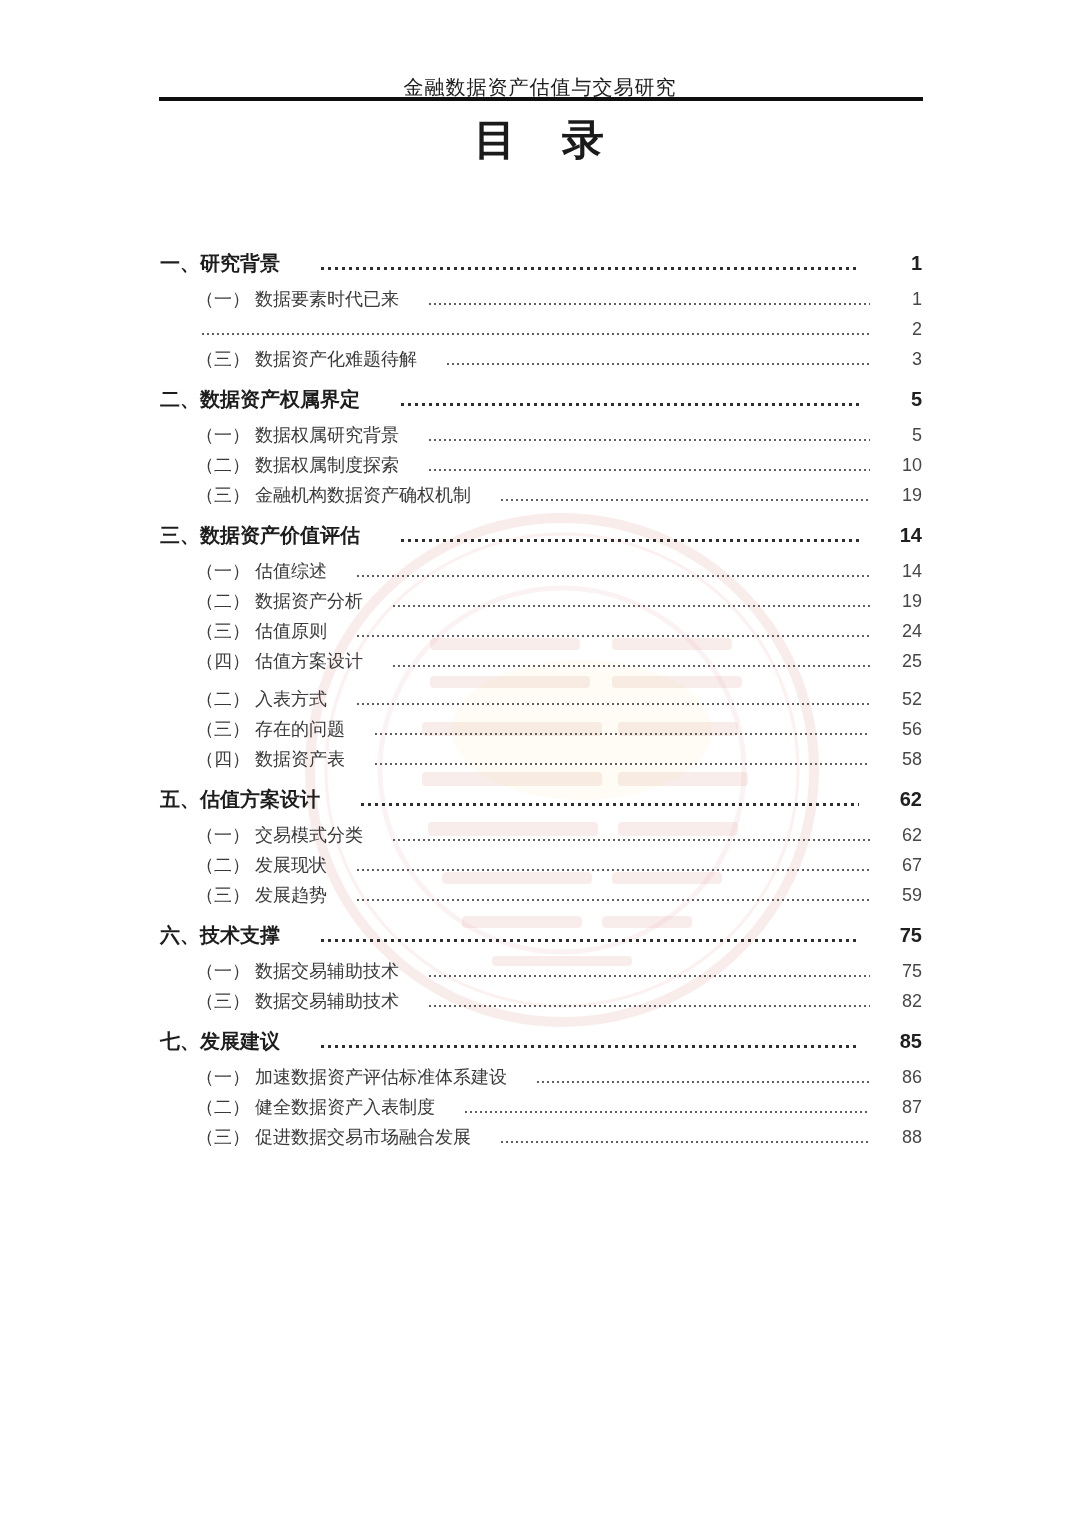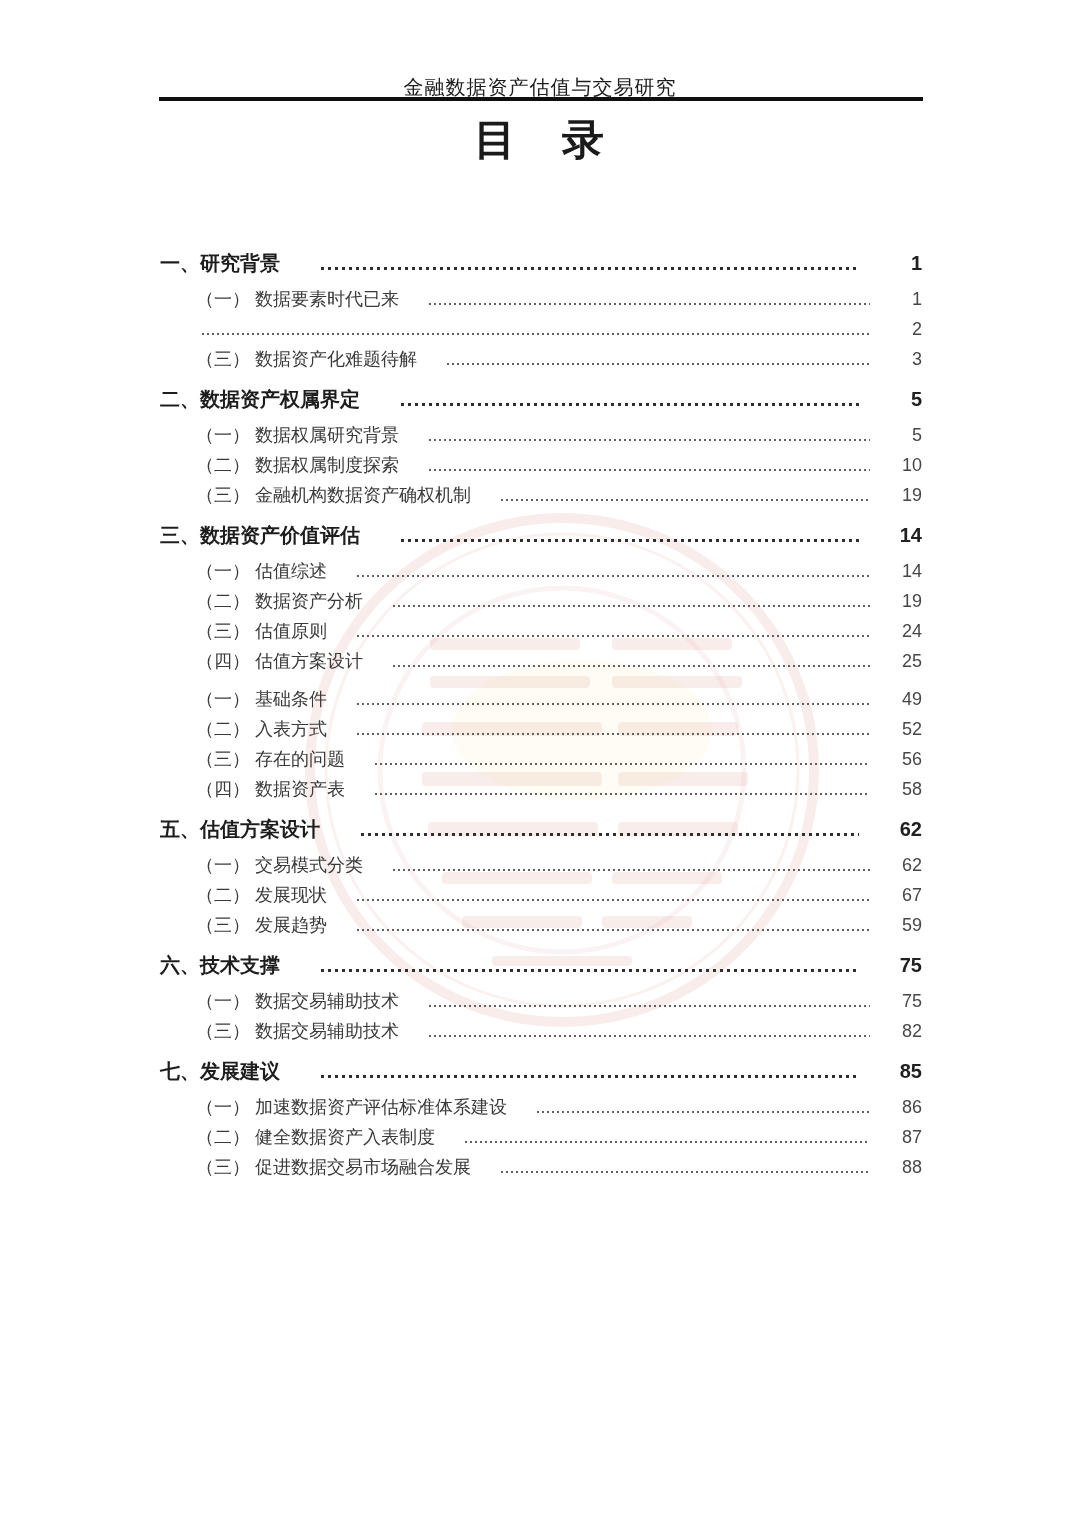--- a/index.html
+++ b/index.html
@@ -211,25 +211,20 @@
 
     <div class="toc-sub">
       <span class="label">（四） 估值方案设计</span>
       <span class="leader"></span>
       <span class="pagenum">25</span>
     </div>
   </div>
 
     <div class="toc-section">
 
-    <div class="toc-sub">
-      <span class="label">（一） 基础条件</span>
-      <span class="leader"></span>
-      <span class="pagenum">49</span>
-    </div>
 
     <div class="toc-sub">
       <span class="label">（二） 入表方式</span>
       <span class="leader"></span>
       <span class="pagenum">52</span>
     </div>
 
     <div class="toc-sub">
       <span class="label">（三） 存在的问题</span>
       <span class="leader"></span>

